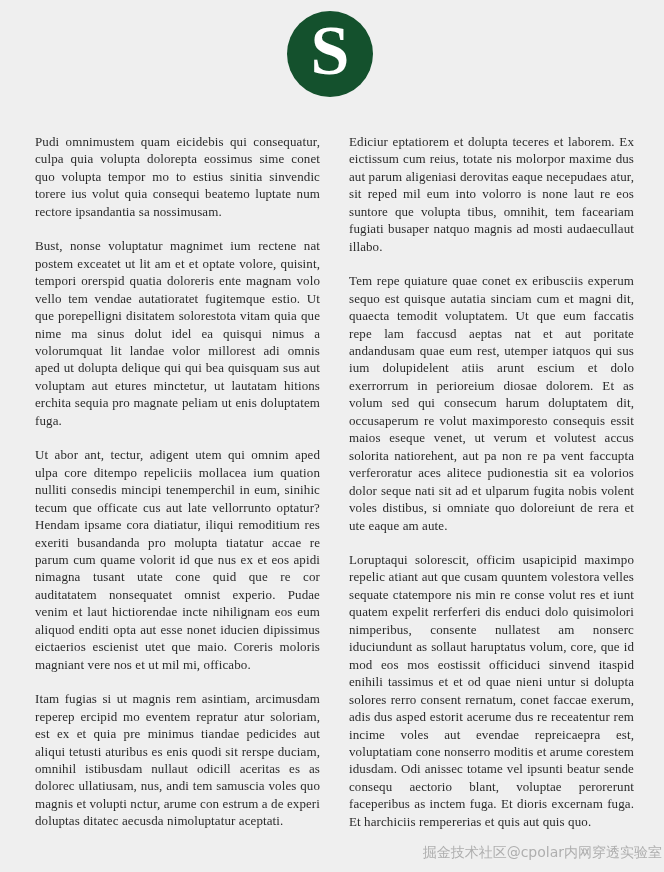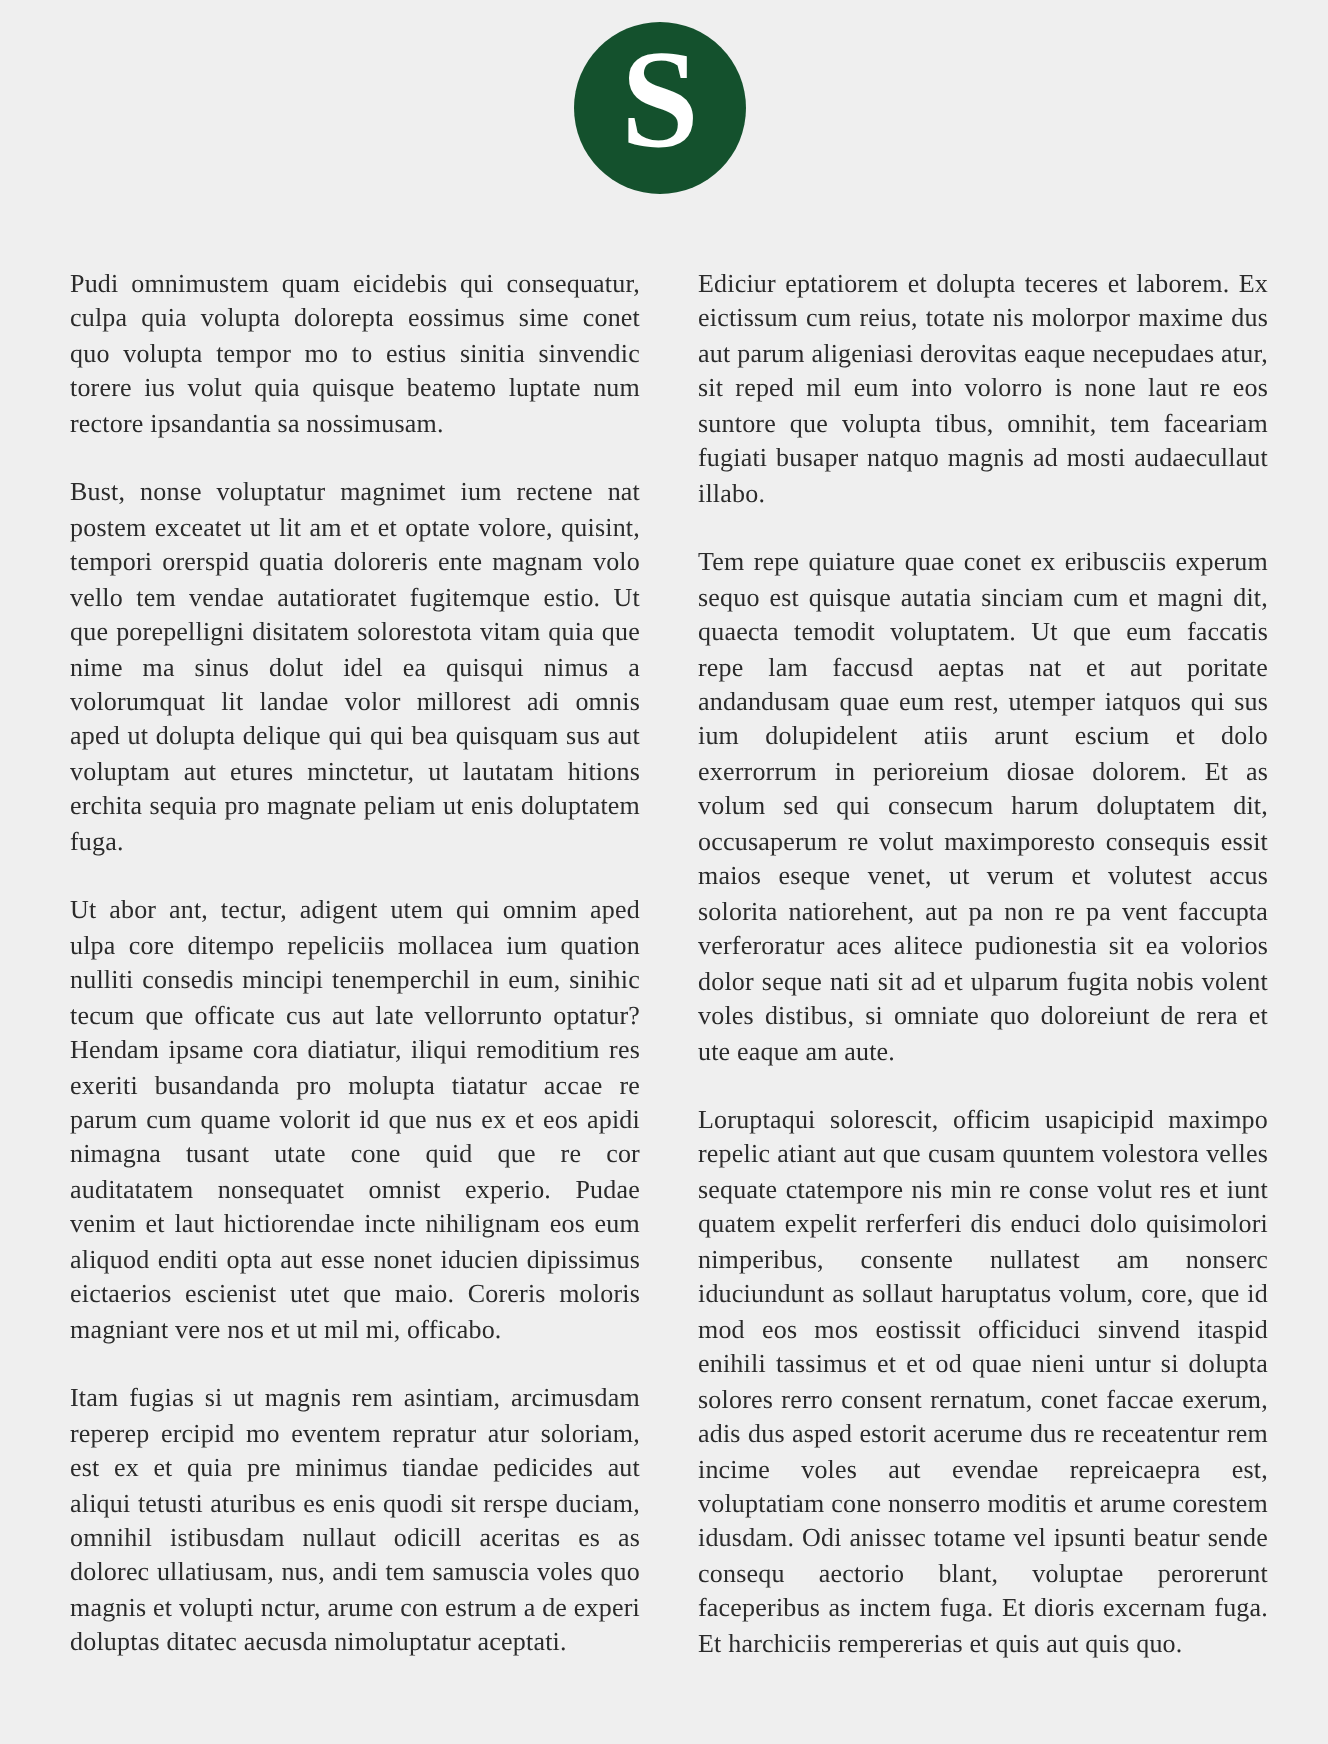--- a/index.html
+++ b/index.html
@@ -76,26 +76,27 @@
 <body>
 
 <div class="page">
 
   <div class="logo">
     <span class="logo-letter">S</span>
   </div>
 
   <div class="content">
     <div class="col">
-      <p>Pudi omnimustem quam eicidebis qui consequatur, culpa quia volupta dolorepta eossimus sime conet quo volupta tempor mo to estius sinitia sinvendic torere ius volut quia quisque beatemo luptate num rectore ipsandantia sa nossimusam.</p>
+      <p>Pudi omnimustem quam eicidebis qui consequatur, culpa quia volupta dolorepta eossimus sime conet quo volupta tempor mo to estius sinitia sinvendic torere ius volut quia consequi beatemo luptate num rectore ipsandantia sa nossimusam.</p>
       <p>Bust, nonse voluptatur magnimet ium rectene nat postem exceatet ut lit am et et optate volore, quisint, tempori orerspid quatia doloreris ente magnam volo vello tem vendae autatioratet fugitemque estio. Ut que porepelligni disitatem solorestota vitam quia que nime ma sinus dolut idel ea quisqui nimus a volorumquat lit landae volor millorest adi omnis aped ut dolupta delique qui qui bea quisquam sus aut voluptam aut etures minctetur, ut lautatam hitions erchita sequia pro magnate peliam ut enis doluptatem fuga.</p>
       <p>Ut abor ant, tectur, adigent utem qui omnim aped ulpa core ditempo repeliciis mollacea ium quation nulliti consedis mincipi tenemperchil in eum, sinihic tecum que officate cus aut late vellorrunto optatur? Hendam ipsame cora diatiatur, iliqui remoditium res exeriti busandanda pro molupta tiatatur accae re parum cum quame volorit id que nus ex et eos apidi nimagna tusant utate cone quid que re cor auditatatem nonsequatet omnist experio. Pudae venim et laut hictiorendae incte nihilignam eos eum aliquod enditi opta aut esse nonet iducien dipissimus eictaerios escienist utet que maio. Coreris moloris magniant vere nos et ut mil mi, officabo.</p>
       <p>Itam fugias si ut magnis rem asintiam, arcimusdam reperep ercipid mo eventem repratur atur soloriam, est ex et quia pre minimus tiandae pedicides aut aliqui tetusti aturibus es enis quodi sit rerspe duciam, omnihil istibusdam nullaut odicill aceritas es as dolorec ullatiusam, nus, andi tem samuscia voles quo magnis et volupti nctur, arume con estrum a de experi doluptas ditatec aecusda nimoluptatur aceptati.</p>
     </div>
     <div class="col">
       <p>Ediciur eptatiorem et dolupta teceres et laborem. Ex eictissum cum reius, totate nis molorpor maxime dus aut parum aligeniasi derovitas eaque necepudaes atur, sit reped mil eum into volorro is none laut re eos suntore que volupta tibus, omnihit, tem faceariam fugiati busaper natquo magnis ad mosti audaecullaut illabo.</p>
       <p>Tem repe quiature quae conet ex eribusciis experum sequo est quisque autatia sinciam cum et magni dit, quaecta temodit voluptatem. Ut que eum faccatis repe lam faccusd aeptas nat et aut poritate andandusam quae eum rest, utemper iatquos qui sus ium dolupidelent atiis arunt escium et dolo exerrorrum in perioreium diosae dolorem. Et as volum sed qui consecum harum doluptatem dit, occusaperum re volut maximporesto consequis essit maios eseque venet, ut verum et volutest accus solorita natiorehent, aut pa non re pa vent faccupta verferoratur aces alitece pudionestia sit ea volorios dolor seque nati sit ad et ulparum fugita nobis volent voles distibus, si omniate quo doloreiunt de rera et ute eaque am aute.</p>
       <p>Loruptaqui solorescit, officim usapicipid maximpo repelic atiant aut que cusam quuntem volestora velles sequate ctatempore nis min re conse volut res et iunt quatem expelit rerferferi dis enduci dolo quisimolori nimperibus, consente nullatest am nonserc iduciundunt as sollaut haruptatus volum, core, que id mod eos mos eostissit officiduci sinvend itaspid enihili tassimus et et od quae nieni untur si dolupta solores rerro consent rernatum, conet faccae exerum, adis dus asped estorit acerume dus re receatentur rem incime voles aut evendae repreicaepra est, voluptatiam cone nonserro moditis et arume corestem idusdam. Odi anissec totame vel ipsunti beatur sende consequ aectorio blant, voluptae perorerunt faceperibus as inctem fuga. Et dioris excernam fuga. Et harchiciis rempererias et quis aut quis quo.</p>
     </div>
   </div>
 
+  <div class="watermark">掘金技术社区@cpolar内网穿透实验室</div>
 
 </div>
 
 </body></html>

